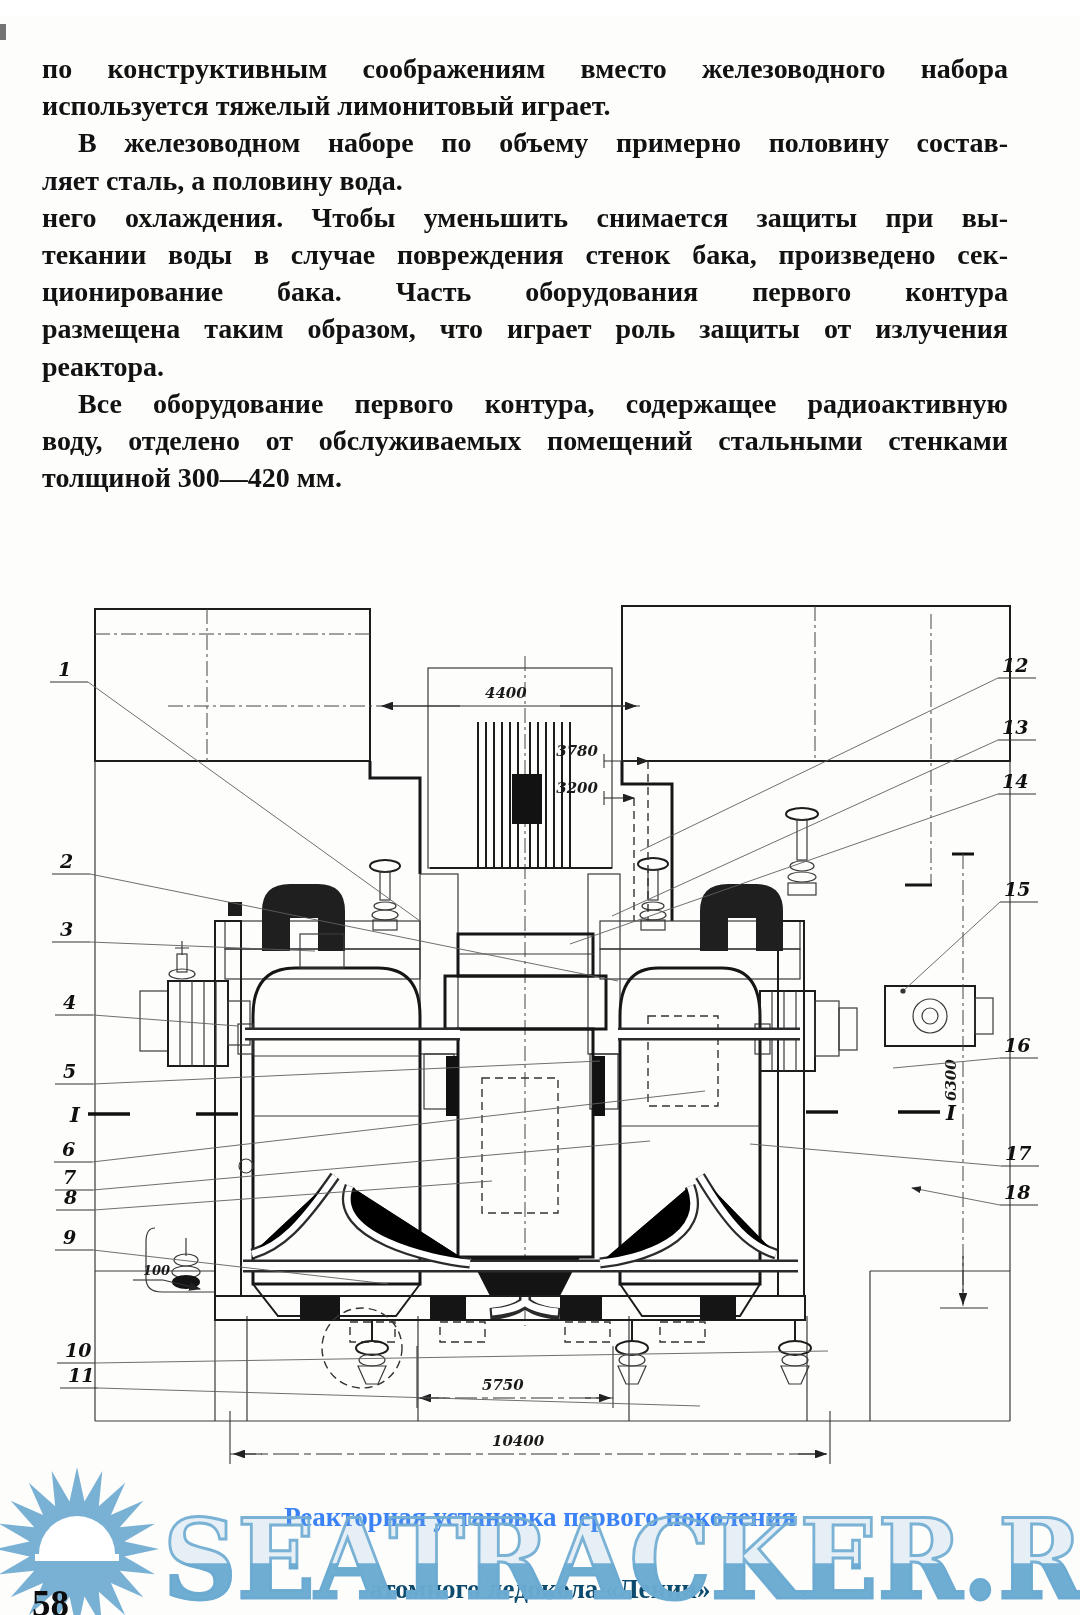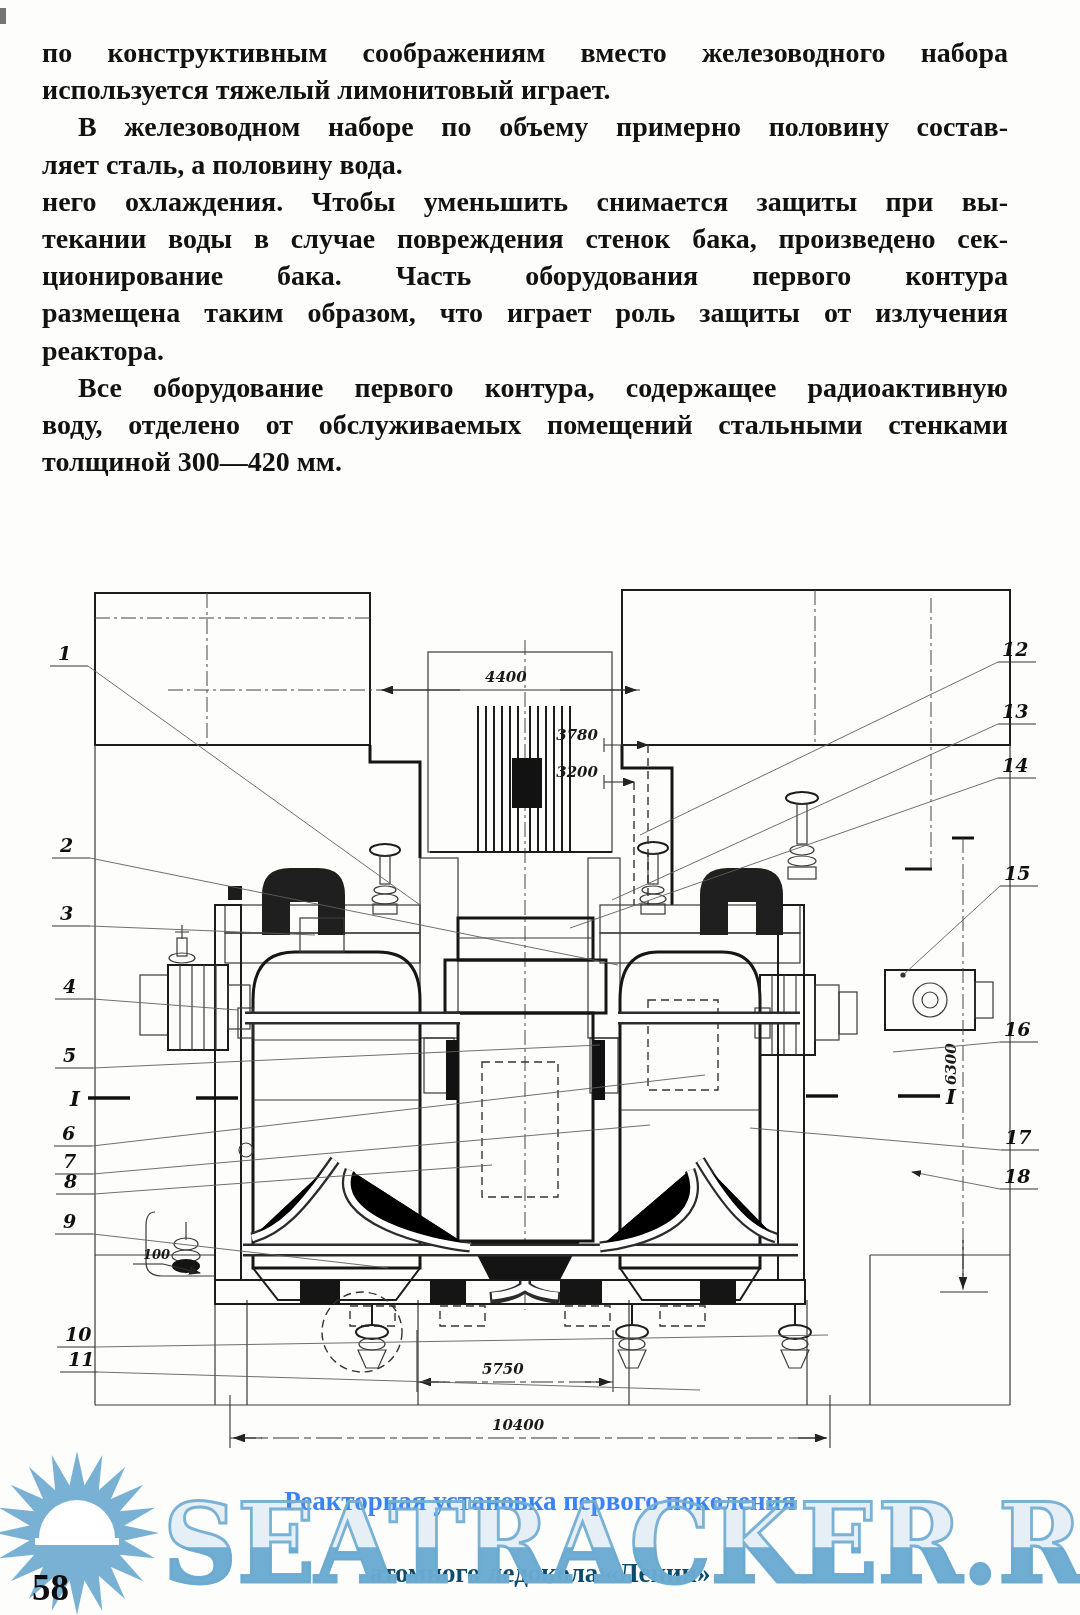--- a/index.html
+++ b/index.html
@@ -1,17 +1,17 @@
 <!DOCTYPE html>
 <html><head>
 <meta charset="utf-8">
 <style>
   html,body{margin:0;padding:0;}
   body{width:1080px;height:1615px;position:relative;background:#ffffff;overflow:hidden;}
-  .page{position:absolute;inset:0;background:#fdfdfc;font-family:"Liberation Serif",serif;}
+  .page{position:absolute;inset:0;background:#fdfdfc;font-family:"Liberation Serif",serif;margin-top:16px;}
   .scan-mark{position:absolute;left:0;top:8px;width:6px;height:16px;background:#2b2b2b;opacity:.65;}
   
   .text-block{position:absolute;top:34px;left:42px;width:966px;color:#121212;
     font-weight:700;font-size:28px;line-height:37.2px;}
   .ln{text-align:justify;text-align-last:justify;white-space:normal;}
   .ln.last{text-align-last:left;}
   .ln.ind{text-indent:36px;}
   
   .figure-svg{position:absolute;left:0;top:555px;}
   .tk{stroke:#161616;stroke-width:3;fill:none;}

